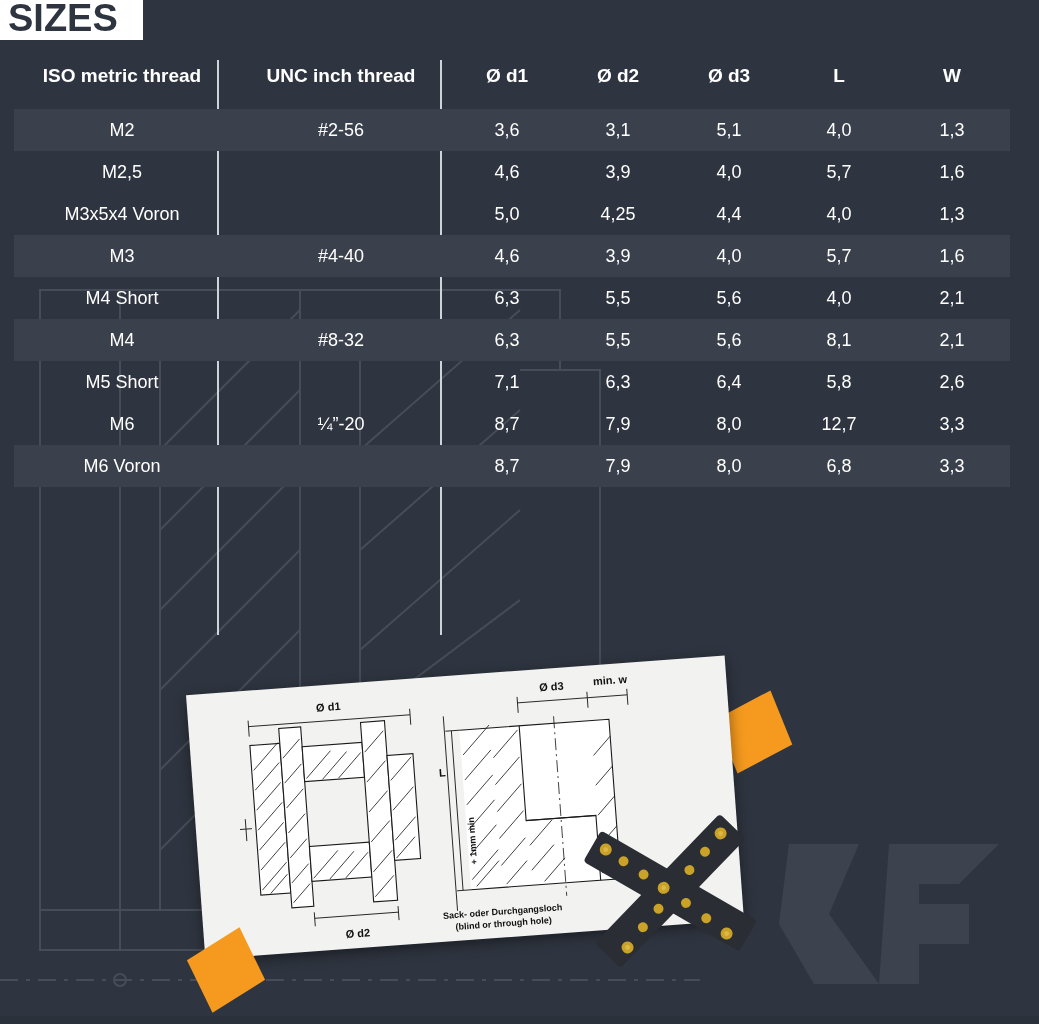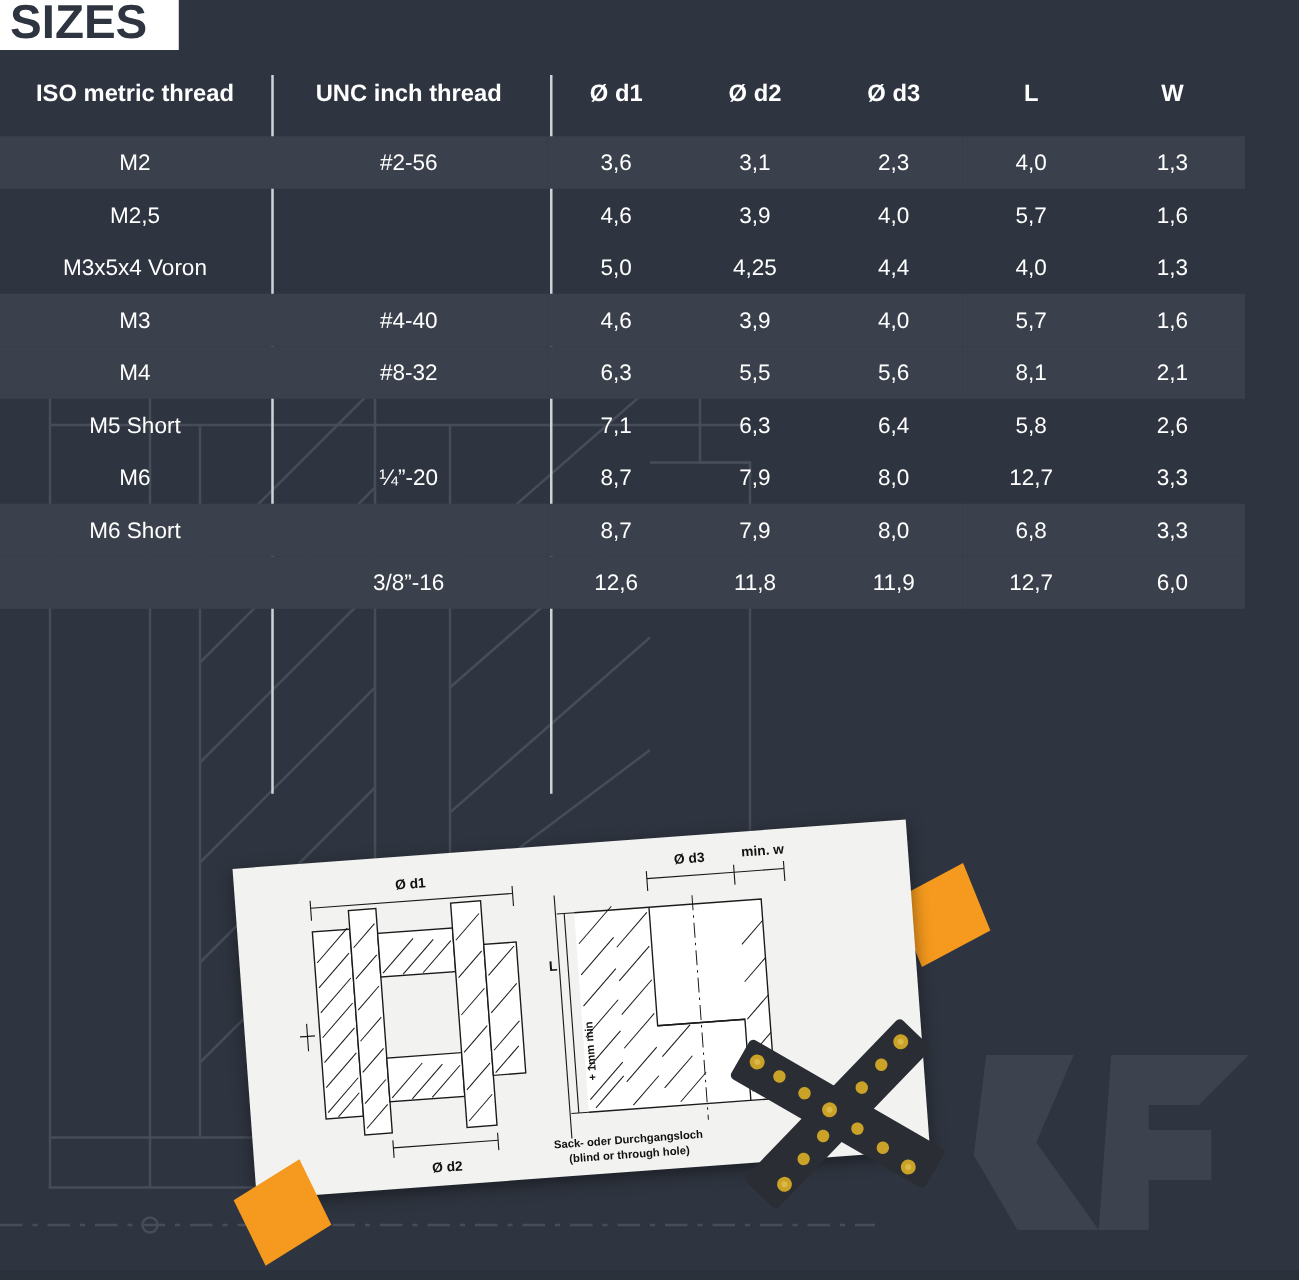--- a/index.html
+++ b/index.html
@@ -28,21 +28,21 @@
     background:#ffffff;
   }
   .title{
     position:absolute;left:8px;top:-4px;
     font-size:38px;font-weight:bold;letter-spacing:0px;
     color:#2f3540;line-height:44px;
   }
 
   
   table.sizes{
-    position:absolute;left:0;top:55px;
+    position:absolute;left:14px;top:55px;
     width:996px;border-collapse:collapse;
     table-layout:fixed;
   }
   table.sizes th{
     font-size:19px;font-weight:bold;color:#ffffff;
     padding:10px 0 22px 0;text-align:center;
     vertical-align:top;
   }
   table.sizes td{
     font-size:18px;color:#ffffff;text-align:center;
@@ -162,21 +162,21 @@
       <th>L</th>
       <th>W</th>
     </tr>
   </thead>
   <tbody id="tbody">
       <tr class="row-alt">
         <td>M2</td>
         <td>#2-56</td>
         <td>3,6</td>
         <td>3,1</td>
-        <td>2,3</td>
+        <td>5,1</td>
         <td>4,0</td>
         <td>1,3</td>
       </tr>
       <tr class="row-norm">
         <td>M2,5</td>
         <td></td>
         <td>4,6</td>
         <td>3,9</td>
         <td>4,0</td>
         <td>5,7</td>
@@ -193,20 +193,29 @@
       </tr>
       <tr class="row-alt">
         <td>M3</td>
         <td>#4-40</td>
         <td>4,6</td>
         <td>3,9</td>
         <td>4,0</td>
         <td>5,7</td>
         <td>1,6</td>
       </tr>
+      <tr class="row-norm">
+        <td>M4 Short</td>
+        <td></td>
+        <td>6,3</td>
+        <td>5,5</td>
+        <td>5,6</td>
+        <td>4,0</td>
+        <td>2,1</td>
+      </tr>
       <tr class="row-alt">
         <td>M4</td>
         <td>#8-32</td>
         <td>6,3</td>
         <td>5,5</td>
         <td>5,6</td>
         <td>8,1</td>
         <td>2,1</td>
       </tr>
       <tr class="row-norm">
@@ -221,36 +230,27 @@
       <tr class="row-norm">
         <td>M6</td>
         <td>¼”-20</td>
         <td>8,7</td>
         <td>7,9</td>
         <td>8,0</td>
         <td>12,7</td>
         <td>3,3</td>
       </tr>
       <tr class="row-alt">
-        <td>M6 Short</td>
+        <td>M6 Voron</td>
         <td></td>
         <td>8,7</td>
         <td>7,9</td>
         <td>8,0</td>
         <td>6,8</td>
         <td>3,3</td>
-      </tr>
-      <tr class="row-alt">
-        <td></td>
-        <td>3/8”-16</td>
-        <td>12,6</td>
-        <td>11,8</td>
-        <td>11,9</td>
-        <td>12,7</td>
-        <td>6,0</td>
       </tr>
     </tbody>
 </table>
 
 <div class="card-wrap">
   <div class="tape t1"></div>
   <div class="card">
     <svg width="540" height="265" viewBox="0 0 540 265" fill="none" stroke="#1a1a1a" stroke-width="1.1">
 
       <g>

